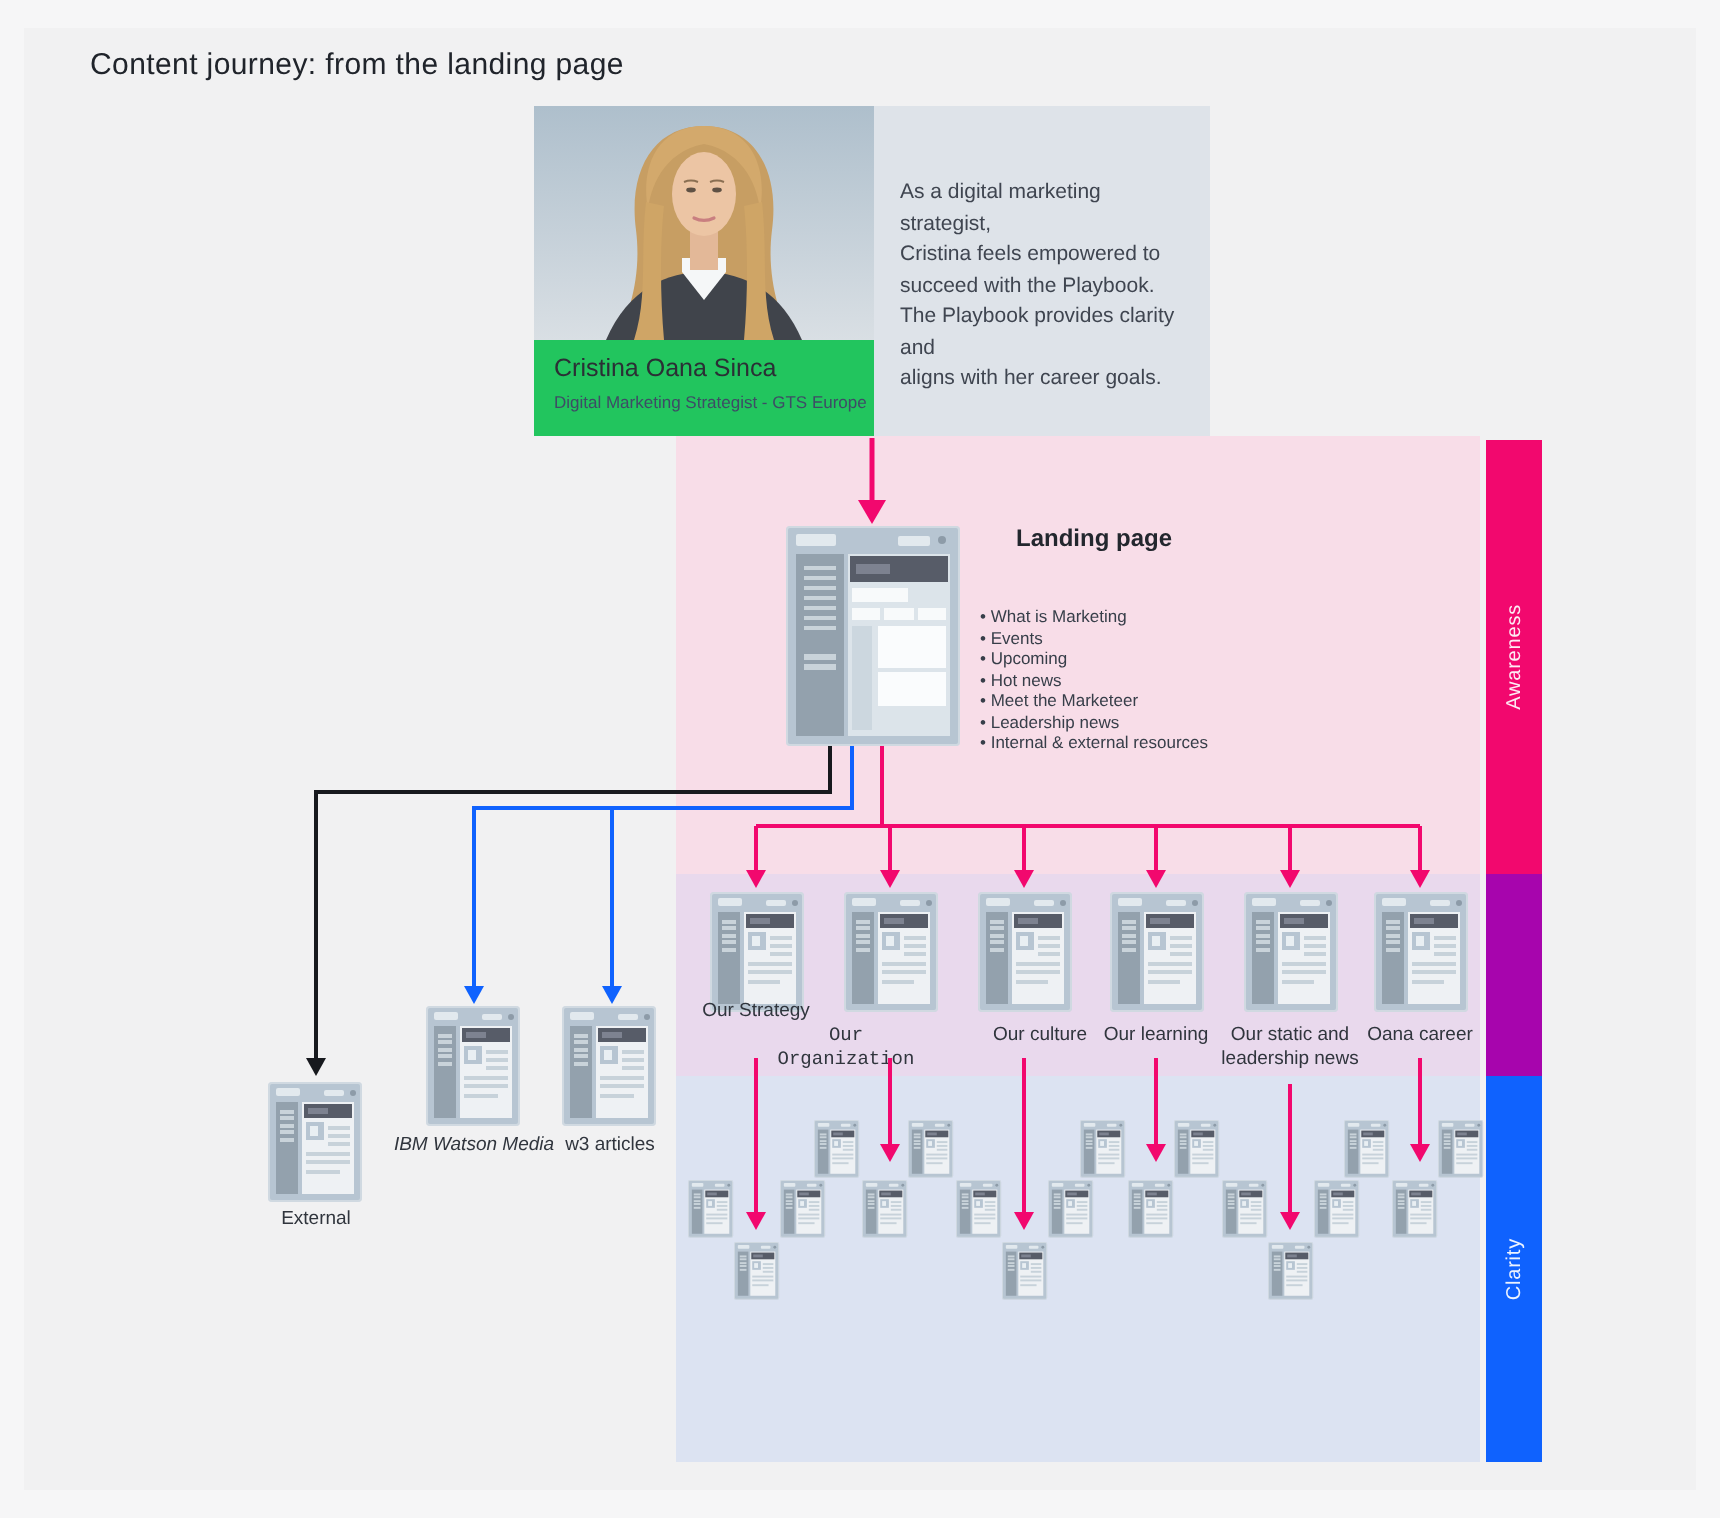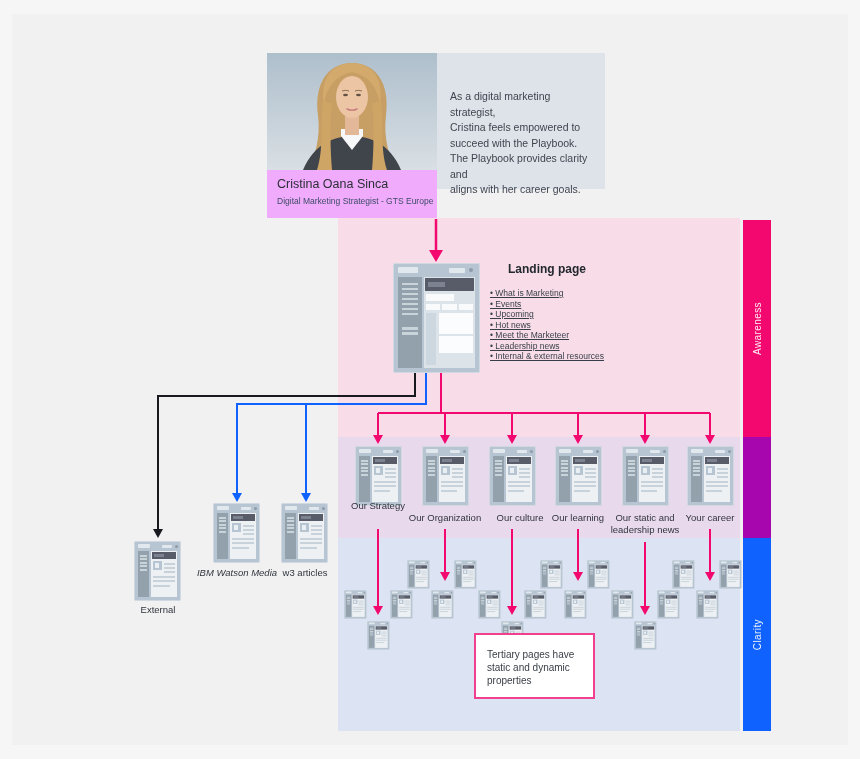--- a/index.html
+++ b/index.html
@@ -2,25 +2,25 @@
 <html><head>
 <meta charset="utf-8">
 <style>
   html,body{margin:0;padding:0;background:#f6f6f7;font-family:"Liberation Sans",sans-serif;}
   #canvas{position:relative;width:860px;height:759px;background:#f6f6f7;overflow:hidden;}
   .inner-bg{position:absolute;left:12px;top:14px;width:836px;height:731px;background:#f1f1f2;z-index:0;}
 
   .page-title{position:absolute;left:45px;top:24px;font-size:15px;color:#20242b;letter-spacing:.2px;z-index:2;}
 
   
-  .persona-card{position:absolute;left:267px;top:53px;width:170px;height:165px;background:#f0abfc;z-index:3;}
+  .persona-card{position:absolute;left:267px;top:53px;width:170px;height:165px;background:#22c55e;z-index:3;}
   .persona-photo{position:absolute;left:0;top:0;width:170px;height:117px;overflow:hidden;}
   .persona-name{position:absolute;left:10px;top:124px;font-size:12.5px;color:#2b2f35;}
   .persona-role{position:absolute;left:10px;top:143px;font-size:8.5px;color:#3e4c66;}
-  .quote-box{position:absolute;left:437px;top:53px;width:168px;height:136px;background:#dee3e9;z-index:3;}
+  .quote-box{position:absolute;left:437px;top:53px;width:168px;height:165px;background:#dee3e9;z-index:3;}
   .quote-text{position:absolute;left:13px;top:36px;width:144px;font-size:10.5px;line-height:15.5px;color:#3f4550;white-space:pre-line;}
 
   
   .stage-bg{position:absolute;left:338px;width:402px;z-index:1;}
   .stage-band{position:absolute;left:743px;width:28px;z-index:2;display:flex;align-items:center;justify-content:center;}
   .stage-band span{writing-mode:vertical-rl;transform:rotate(180deg);font-size:10px;color:rgba(255,255,255,.92);letter-spacing:.4px;}
 
   
   .mini-page{position:absolute;width:47px;height:60px;background:#b7c5d2;border-radius:2px;box-shadow:inset 0 0 0 1px rgba(255,255,255,.35);z-index:4;}
   .mp-chip{position:absolute;top:3px;left:4px;width:12px;height:4px;background:#e2e9ee;border-radius:1px;}
@@ -57,33 +57,34 @@
   .lw-boxrow{position:absolute;left:2px;top:27px;right:2px;height:6px;display:flex;gap:2px;}
   .lw-boxrow b{flex:1;background:#f8fafb;}
   .lw-content{position:absolute;left:2px;top:36px;right:2px;bottom:3px;display:flex;gap:3px;}
   .lw-col{width:10px;background:#ccd7df;}
   .lw-bigs{flex:1;}
   .lw-bigs b{display:block;background:#fafcfd;height:21px;margin-bottom:2px;}
   .lw-bigs b:last-child{height:17px;}
 
   .landing-note{position:absolute;left:490px;top:262px;z-index:3;}
   .landing-note-title{font-size:12px;font-weight:600;color:#23272e;text-align:center;}
-  .landing-bullets{margin-top:12px;font-size:8.5px;line-height:10.5px;color:#373e49;text-decoration:underline;}
+  .landing-bullets{margin-top:27px;font-size:8.5px;line-height:10.5px;color:#373e49;}
 
   #connectors{position:absolute;left:0;top:0;z-index:6;pointer-events:none;}
 
   .note-box{position:absolute;left:474px;top:633px;width:121px;height:66px;background:#ffffff;border:2px solid #f0408f;box-sizing:border-box;z-index:9;}
   .note-text{position:absolute;left:11px;top:13px;font-size:10px;line-height:13px;color:#3a4049;white-space:pre-line;}
 </style>
 </head>
 <body>
 
 <div id="canvas">
   <div class="inner-bg"></div>
 
+  <div class="page-title">Content journey: from the landing page</div>
 
   <div id="stage-layers">
       <div class="stage-bg" style="top: 218px; height: 219px; background: rgb(248, 221, 232);"></div>
       <div class="stage-band" style="top: 220px; height: 217px; background: rgb(242, 8, 110);">
         <span>Awareness</span>
       </div>
       <div class="stage-bg" style="top: 437px; height: 101px; background: rgb(233, 217, 237);"></div>
       <div class="stage-band" style="top: 437px; height: 101px; background: rgb(167, 5, 173);">
         <span></span>
       </div>
@@ -237,21 +238,21 @@
               </div>
         </div>
         <div class="mp-lines">
               <i></i>
               <i></i>
               <i class="short"></i>
             </div>
       </div>
     </div>
   </div>
-      <div class="page-label" style="left: 401px; top: 512px; width: 88px;">Our Organization</div>
+      <div class="page-label" style="left: 379px; top: 512px; width: 88px; font-family: Liberation Mono, monospace;">Our Organization</div>
       <div class="mini-page" style="left: 488.5px; top: 446px;">
     <span class="mp-chip"></span>
         <span class="mp-chip2"></span>
         <span class="mp-dot"></span>
     <div class="mp-body">
       <div class="mp-side">
             <i></i>
             <i></i>
             <i></i>
             <i></i>
@@ -369,21 +370,21 @@
               </div>
         </div>
         <div class="mp-lines">
               <i></i>
               <i></i>
               <i class="short"></i>
             </div>
       </div>
     </div>
   </div>
-      <div class="page-label" style="left: 666px; top: 512px; width: 88px;">Your career</div>
+      <div class="page-label" style="left: 666px; top: 512px; width: 88px;">Oana career</div>
       <div class="mini-page" style="left: 134px; top: 541px;">
     <span class="mp-chip"></span>
         <span class="mp-chip2"></span>
         <span class="mp-dot"></span>
     <div class="mp-body">
       <div class="mp-side">
             <i></i>
             <i></i>
             <i></i>
             <i></i>
@@ -1084,18 +1085,13 @@
       <path d="M512,529 V606" stroke="#f2086e" stroke-width="2" fill="none"></path>
       <path d="M507,606 L517,606 L512,615 Z" fill="#f2086e"></path>
       <path d="M578,529 V572" stroke="#f2086e" stroke-width="2" fill="none"></path>
       <path d="M573,572 L583,572 L578,581 Z" fill="#f2086e"></path>
       <path d="M645,542 V606" stroke="#f2086e" stroke-width="2" fill="none"></path>
       <path d="M640,606 L650,606 L645,615 Z" fill="#f2086e"></path>
       <path d="M710,529 V572" stroke="#f2086e" stroke-width="2" fill="none"></path>
       <path d="M705,572 L715,572 L710,581 Z" fill="#f2086e"></path>
     </svg>
 
-  <div class="note-box">
-    <div class="note-text">Tertiary pages have
-static and dynamic
-properties</div>
-  </div>
 </div>
 
 </body></html>

